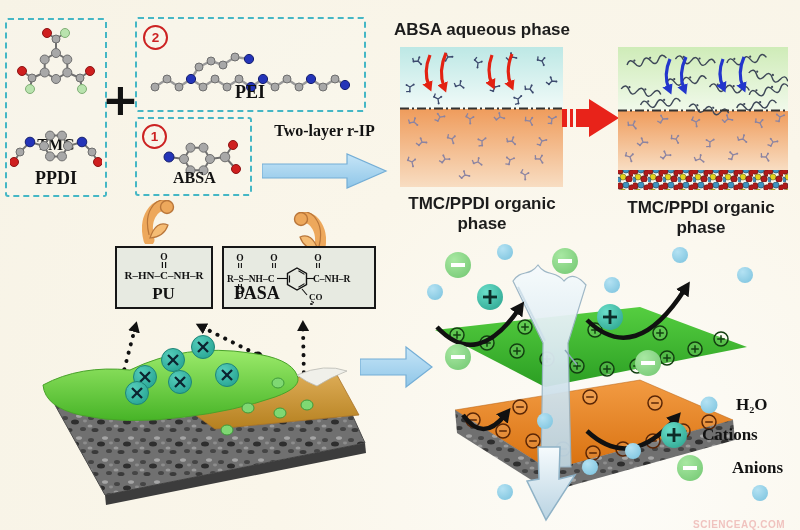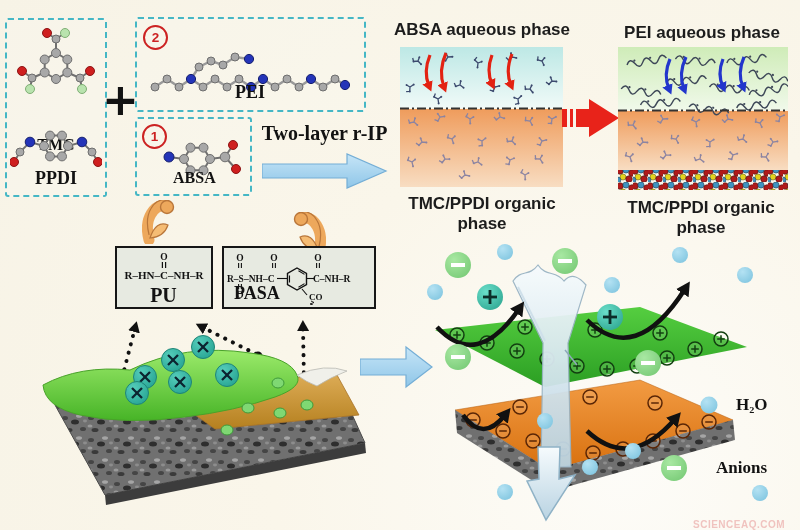--- a/index.html
+++ b/index.html
@@ -270,21 +270,21 @@
     </g>
     <circle cx="24" cy="30" r="5" fill="#2434b8" stroke="#16206e" stroke-width="1"></circle>
     <g fill="#cf1f1f" stroke="#8d1414" stroke-width="1">
           <circle cx="88" cy="18" r="4.5"></circle>
           <circle cx="91" cy="42" r="4.5"></circle>
         </g>
   </svg>
   <div class="abs serifb" style="left:36px;top:50px;font-size:16px;">ABSA</div>
 </div>
 
-<div class="abs serifb ctr" style="left:252px;top:122px;width:145px;font-size:20px;">Two-layer r-IP</div>
+<div class="abs serifb ctr" style="left:252px;top:122px;width:145px;font-size:16px;">Two-layer r-IP</div>
 <svg class="abs" style="left:262px;top:150px;" width="128" height="42">
   <polygon points="0,14 85,14 85,4 124,21 85,38 85,28 0,28" fill="url(#pArrowGrad)" stroke="#74aed6" stroke-width="1.2"></polygon>
 </svg>
 
 <div class="abs sansl ctr" style="left:393px;top:20px;width:178px;font-size:17px;">ABSA aqueous phase</div>
 <svg class="abs" style="left:400px;top:47px;" width="163" height="140">
   <rect x="0" y="0" width="163" height="61" fill="url(#cyanGrad)"></rect>
   <rect x="0" y="62" width="163" height="78" fill="url(#orgGrad)"></rect>
   <g color="#3c4a6e" stroke="#3c4a6e">
     <use href="#molGlyph" transform="translate(18,14) rotate(20)"></use>
@@ -332,21 +332,20 @@
   <div>TMC/PPDI organic</div>
   <div>phase</div>
 </div>
 
 <svg class="abs" style="left:562px;top:96px;" width="60" height="44">
   <polygon points="0,13 27,13 27,3 57,22 27,41 27,31 0,31" fill="#e8231a"></polygon>
   <rect x="5" y="13" width="3" height="18" fill="#f8f4e9"></rect>
   <rect x="11" y="13" width="3" height="18" fill="#f8f4e9"></rect>
 </svg>
 
-<div class="abs sansl ctr" style="left:613px;top:23px;width:178px;font-size:17px;">PEI aqueous phase</div>
 <svg class="abs" style="left:618px;top:47px;" width="170" height="143">
   <rect x="0" y="0" width="170" height="63" fill="url(#grnGrad)"></rect>
   <rect x="0" y="64" width="170" height="59" fill="url(#orgGrad)"></rect>
   <g color="#3e4858" stroke="#3e4858">
     <use href="#chainGlyph" transform="translate(8,12) rotate(-10)"></use>
         <use href="#chainGlyph" transform="translate(58,6) rotate(6)"></use>
     <use href="#chainGlyph" transform="translate(108,10) rotate(-8)"></use>
         <use href="#chainGlyph" transform="translate(132,20) rotate(12)"></use>
     <use href="#chainGlyph" transform="translate(4,36) rotate(8)"></use>
         <use href="#chainGlyph" transform="translate(48,30) rotate(-6)"></use>
@@ -395,21 +394,21 @@
       <use href="#muscleArm" transform="scale(-1,1) translate(-34,0)"></use>
     </svg>
 
 <div class="abs structbox" style="left:115px;top:246px;width:98px;height:63px;">
   <svg class="abs" style="left:1px;top:2px;" width="92" height="36">
     <text x="46" y="10" font-size="9.5" text-anchor="middle">O</text>
     <line x1="44.4" y1="12" x2="44.4" y2="18" stroke="#111" stroke-width="1.2"></line>
     <line x1="47.6" y1="12" x2="47.6" y2="18" stroke="#111" stroke-width="1.2"></line>
     <text x="46" y="29" font-size="11" text-anchor="middle">R–HN–C–NH–R</text>
   </svg>
-  <div class="abs serifb ctr" style="left:0;top:36px;width:93px;font-size:20px;">PU</div>
+  <div class="abs serifb ctr" style="left:0;top:36px;width:93px;font-size:17px;">PU</div>
 </div>
 
 <div class="abs structbox" style="left:222px;top:246px;width:154px;height:63px;">
   <svg class="abs" style="left:1px;top:3px;" width="148" height="54">
     <text x="15" y="10" font-size="9.5" text-anchor="middle">O</text>
     <line x1="13.6" y1="12" x2="13.6" y2="17" stroke="#111" stroke-width="1.1"></line>
         <line x1="16.4" y1="12" x2="16.4" y2="17" stroke="#111" stroke-width="1.1"></line>
     <text x="49" y="10" font-size="9.5" text-anchor="middle">O</text>
     <line x1="47.6" y1="12" x2="47.6" y2="17" stroke="#111" stroke-width="1.1"></line>
         <line x1="50.4" y1="12" x2="50.4" y2="17" stroke="#111" stroke-width="1.1"></line>
@@ -543,21 +542,27 @@
 
   <polygon points="113,212 135,212 134,244 150,240 121,285 102,246 114,244" fill="url(#funnelGrad)" stroke="#8fb2c6" stroke-width="1.5"></polygon>
 </svg>
 
 <div class="abs legendrow" style="left:696px;top:392px;z-index:5;">
   <svg width="26" height="26">
         <circle cx="13" cy="13" r="8.5" fill="url(#h2oGrad)"></circle>
       </svg>
   <span class="serifb legendlbl">H₂O</span>
 </div>
-<div class="abs legendrow" style="left:660px;top:454px;z-index:5;gap:28px;">
+<div class="abs legendrow" style="left:660px;top:421px;z-index:5;">
+  <svg width="28" height="28">
+        <use href="#catBig" x="14" y="14"></use>
+      </svg>
+  <span class="serifb legendlbl">Cations</span>
+</div>
+<div class="abs legendrow" style="left:676px;top:454px;z-index:5;gap:28px;">
   <svg width="28" height="28">
         <use href="#anBig" x="14" y="14"></use>
       </svg>
   <span class="serifb legendlbl">Anions</span>
 </div>
 
 <div class="abs" style="left:693px;top:508px;font-size:10px;letter-spacing:0.5px;color:#f0c3bf;z-index:6;font-weight:600;margin-top:11px;">SCIENCEAQ.COM</div>
 
 </div>
 

